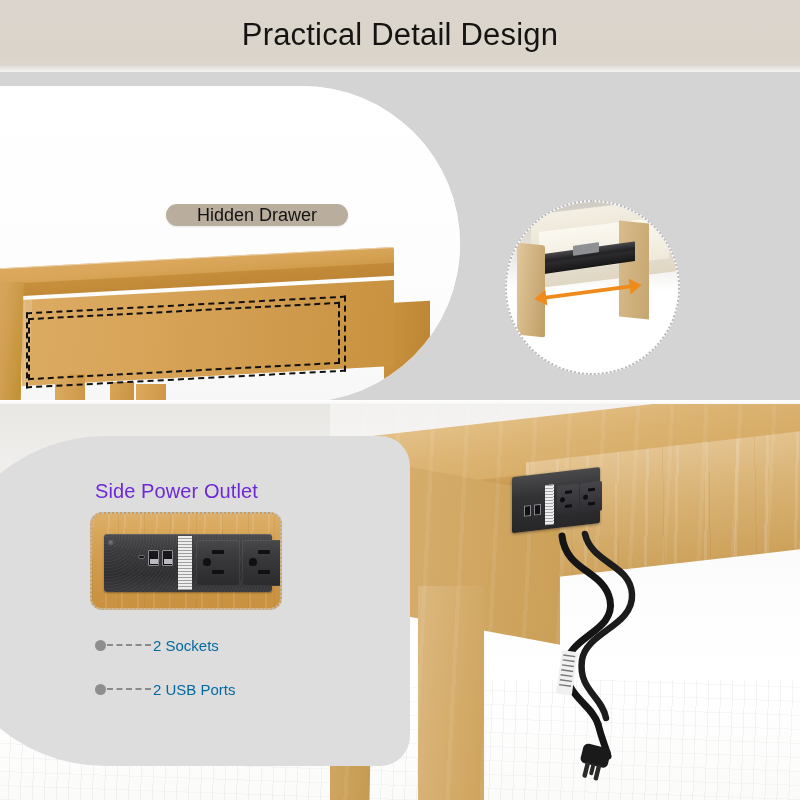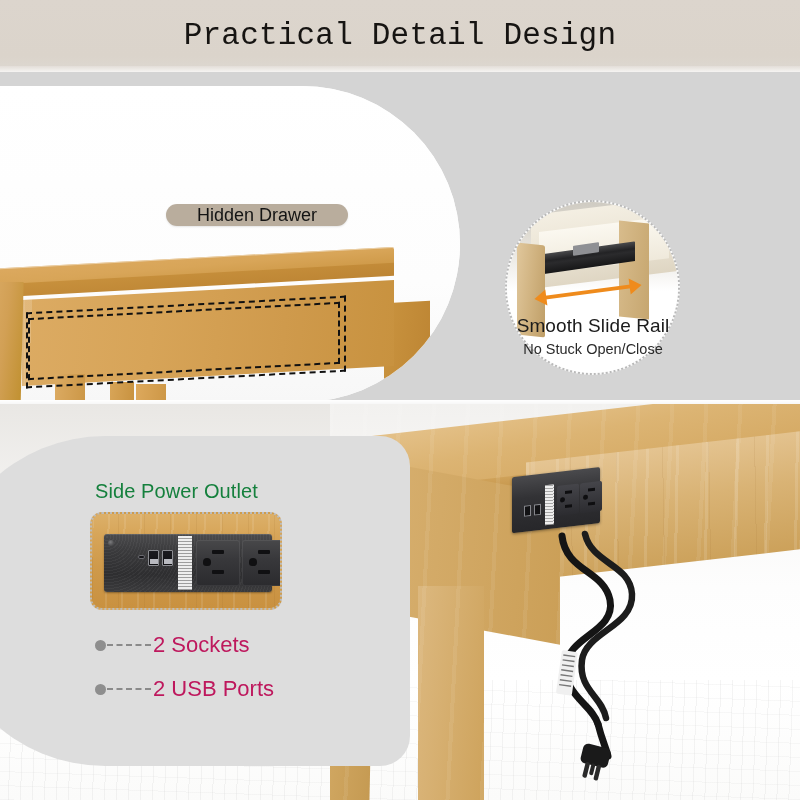--- a/index.html
+++ b/index.html
@@ -10,21 +10,21 @@
   }
   .page { position: relative; width: 800px; height: 800px; }
 
   
   .header {
     position: absolute; left: 0; top: 0; width: 800px; height: 72px;
     background: linear-gradient(180deg,#dcd5cd 0%,#dbd4cb 78%,#ddd8d1 100%);
     display: flex; align-items: center; justify-content: center;
   }
   .header-title {
-    font-family: Liberation Mono, monospace;
+    font-family: Liberation Sans, sans-serif;
     font-size: 31px; color: #161412; letter-spacing: .2px;
     margin-top: -2px;
   }
   .header-fade {
     position: absolute; left:0; top:66px; width:800px; height:10px;
     background: linear-gradient(180deg,#e3ded8 0%,#f4f2f0 55%,#ffffff 100%);
   }
 
   
   .sec-upper {
@@ -218,21 +218,21 @@
     background:linear-gradient(180deg,#e9e7e4 0%,#f3f2f0 100%);
   }
 
   
   .panel-info{
     position:absolute; left:-60px; top:32px; width:470px; height:330px;
     background:#dddddd; border-radius:165px 30px 30px 165px;
   }
   .panel-title{
     position:absolute; left:95px; top:480px; width:290px;
-    font-size:20px; color:#15803d; letter-spacing:.1px;
+    font-size:20px; color:#6d28d9; letter-spacing:.1px;
   }
 
   
   .outlet-card{
     position:absolute; left:90px; top:512px; width:192px; height:98px;
     border-radius:12px; border:2px dotted #bdbdbd; overflow:hidden;
     background:linear-gradient(180deg,#d8a85e 0%,#cf9c4b 100%);
   }
   .oc-wood{
     position:absolute; inset:0;
@@ -306,21 +306,21 @@
   .bullets{ position:absolute; left:95px; top:628px; width:260px; }
   .bullet{ display:flex; align-items:center; height:34px; }
   .bullet .dot{
     width:11px; height:11px; border-radius:50%;
     background:#8e8e8e; flex:0 0 auto;
   }
   .bullet .lead{
     width:44px; height:0; border-top:2px dashed #8a8a8a; margin:0 2px 0 1px;
     flex:0 0 auto;
   }
-  .bullet .txt{ font-size:22px; color:#be185d; white-space:nowrap; }
+  .bullet .txt{ font-size:15px; color:#0369a1; white-space:nowrap; }
 
   
   .corner{
     position:absolute; left:330px; top:404px; width:470px; height:396px;
     overflow:hidden;
   }
   .cn-top{
     position:absolute; left:-80px; top:14px; width:560px; height:76px;
     background:linear-gradient(175deg,#e6c48e 0%,#dcb473 40%,#d2a55d 100%);
     transform: skewY(-6.5deg);
@@ -431,24 +431,20 @@
       <div class="cr-photo"></div>
       <div class="cr-drawerbox"></div>
       <div class="cr-back"></div>
       <div class="cr-rail"></div>
       <div class="cr-rail2"></div>
       <div class="cr-rail-det"></div>
       <div class="cr-front"></div>
       <div class="cr-arrow"></div>
     </div>
 
-    <div class="rail-cap" style="top:243px;">
-      <div class="t1">Smooth Slide Rail</div>
-      <div class="t2">No Stuck Open/Close</div>
-    </div>
   </div>
 
   <div class="divider"></div>
 
   <div class="sec-lower">
     <div class="lw-photo"></div>
     <div class="lw-wall"></div>
     <div class="lw-rug"></div>
 
     <div class="corner" style="left:330px; top:0;">

